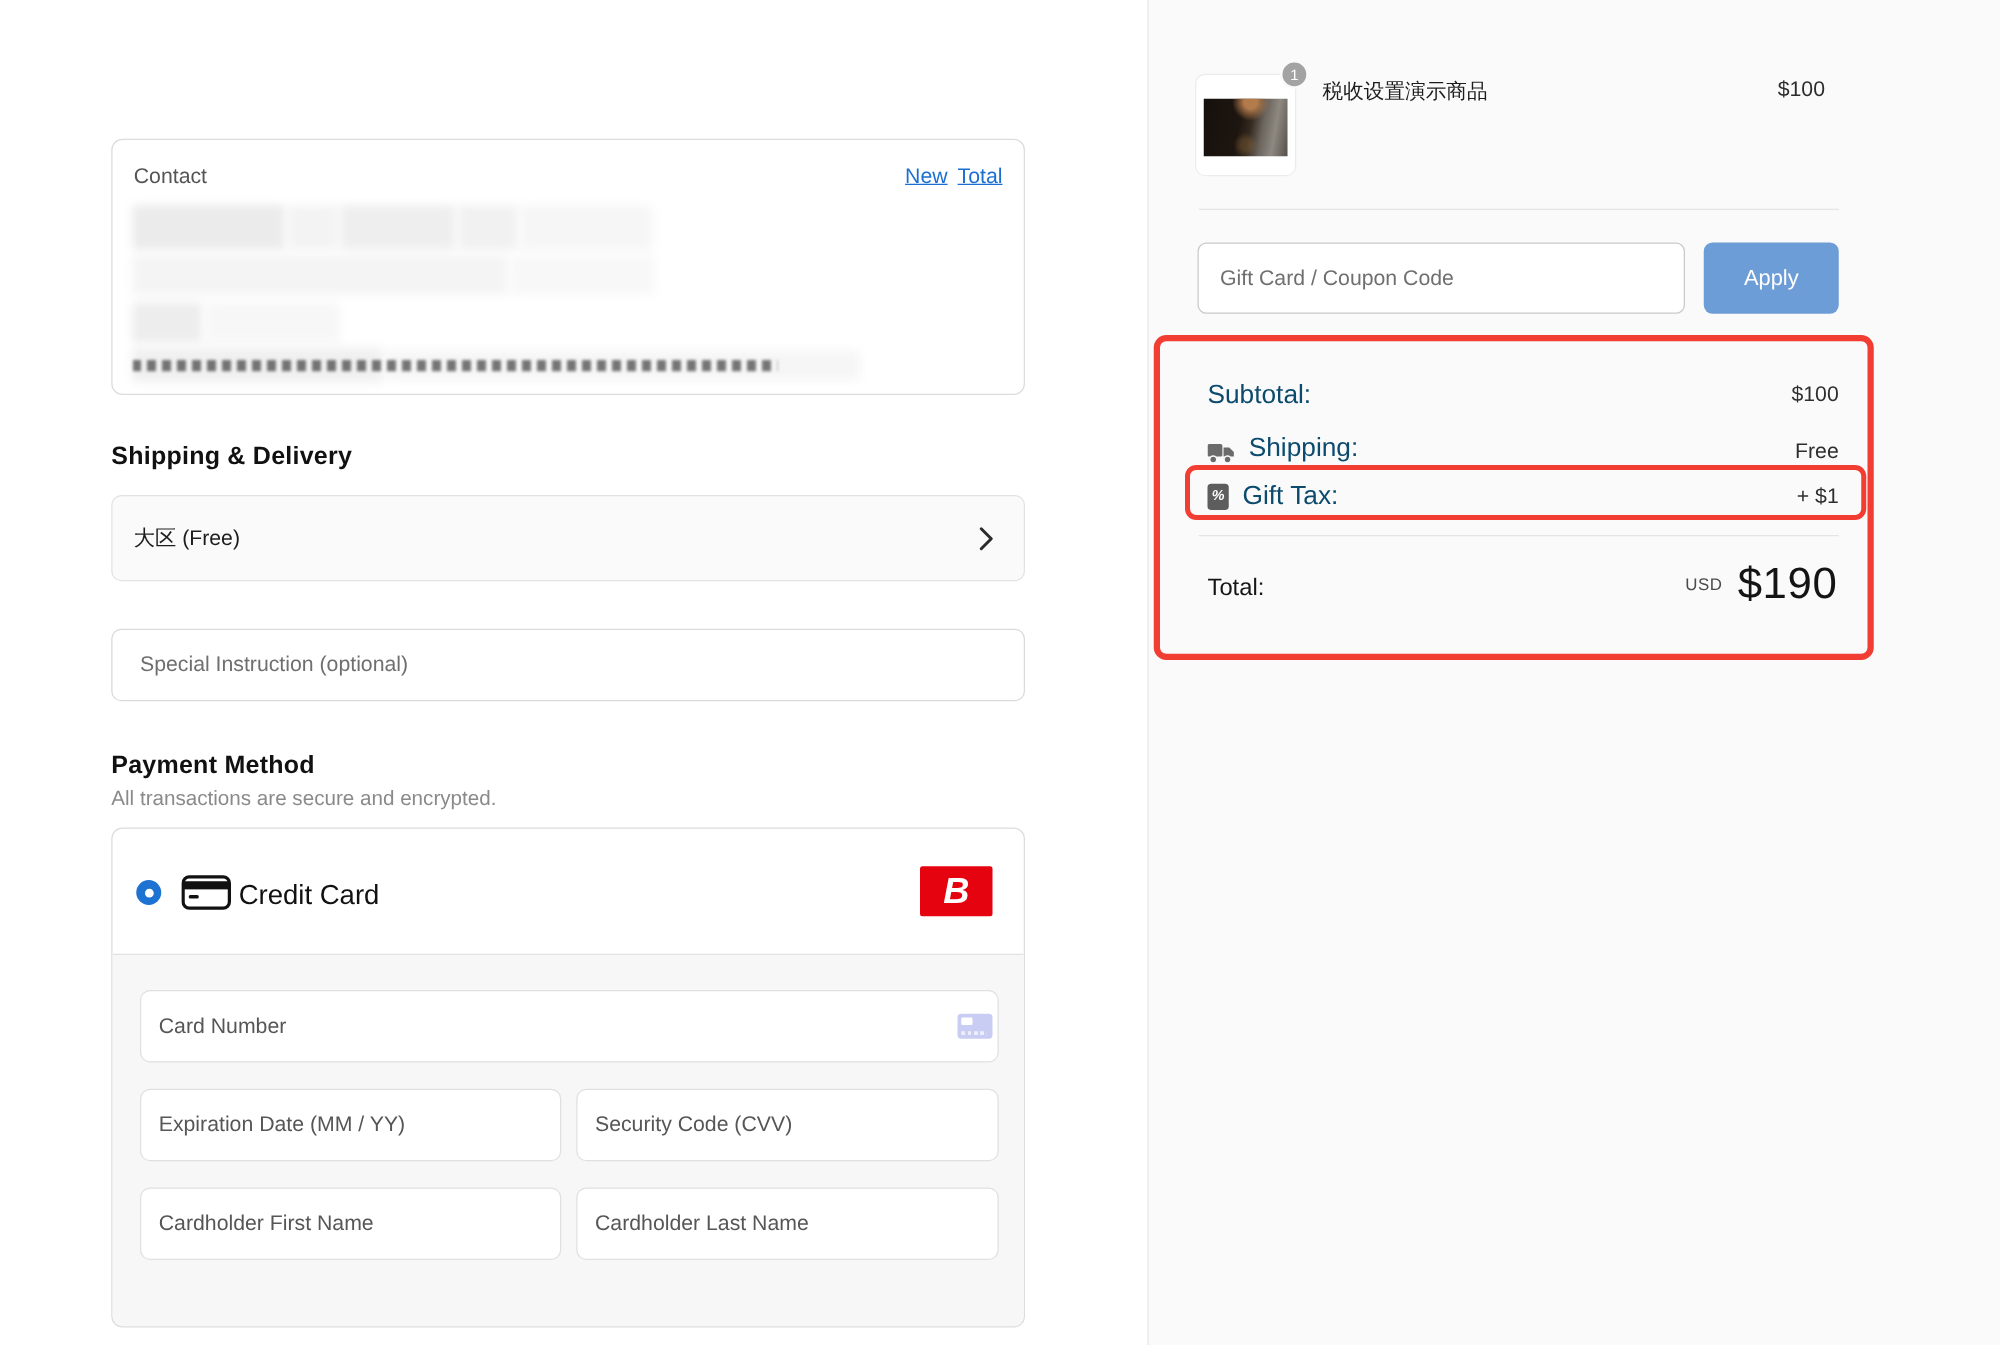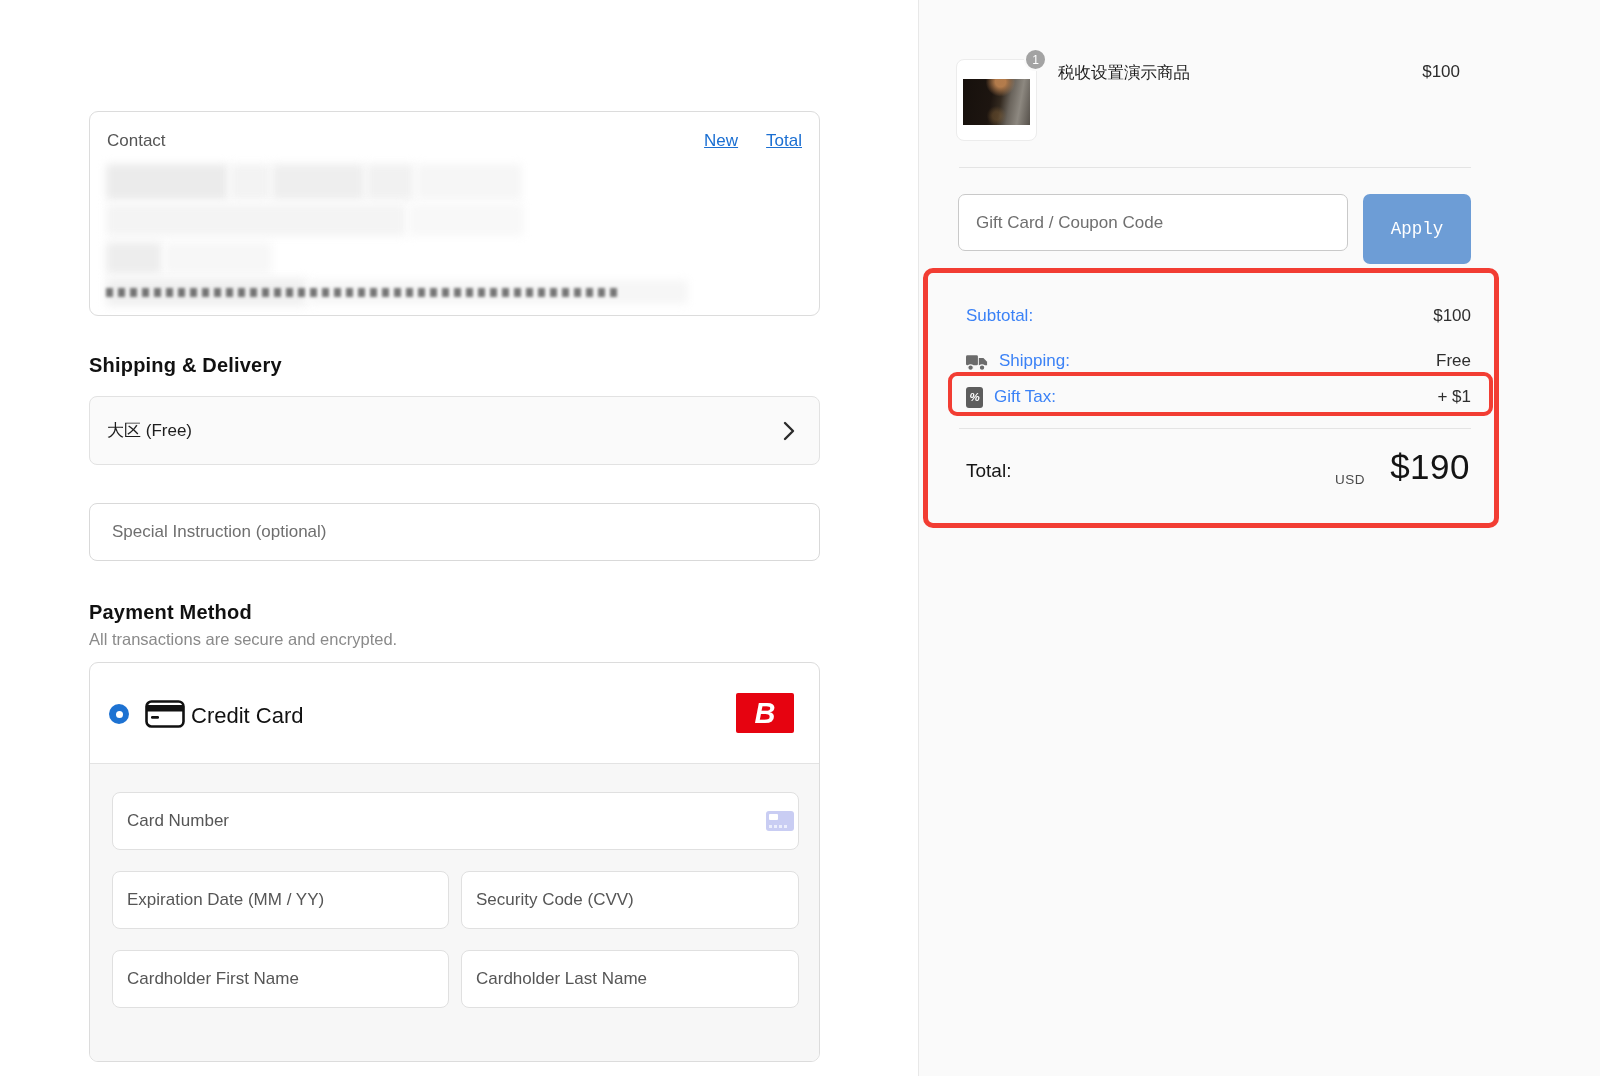--- a/index.html
+++ b/index.html
@@ -7,21 +7,21 @@
     font-family:"Liberation Sans","DejaVu Sans",sans-serif; overflow:hidden; }
   .abs { position:absolute; }
 
   
   .card { position:absolute; background:#fff; border:1px solid #dcdcdc; border-radius:9px; }
 
   
   #contact-card { left:89px; top:111px; width:731px; height:205px; overflow:hidden; }
   .contact-header { position:absolute; left:17px; top:19px; right:17px; display:flex; justify-content:space-between; align-items:flex-start; }
   .contact-title { font-size:17px; color:#555; }
-  .contact-links { display:flex; gap:28px; }
+  .contact-links { display:flex; gap:8px; }
   .contact-links a { font-size:17px; color:#1b6fd2; text-decoration:underline; cursor:pointer; }
   .blurblock { position:absolute; border-radius:2px; filter:blur(4px); }
   .redact-line { position:absolute; left:16px; top:176px; width:516px; height:9px; opacity:.7;
     background:repeating-linear-gradient(90deg,#3f3f3f 0 7px, rgba(0,0,0,0) 7px 12px);
     filter:blur(1.4px); }
 
   .section-h { position:absolute; font-size:20px; font-weight:700; color:#111; letter-spacing:.2px; }
   .section-sub { position:absolute; font-size:16.5px; color:#8a8a8a; }
 
   
@@ -60,29 +60,29 @@
     background:
       radial-gradient(circle at 56% 6%, rgba(186,128,78,.95) 0 9%, rgba(186,128,78,0) 26%),
       radial-gradient(circle at 50% 80%, rgba(150,110,60,.35) 0 8%, rgba(0,0,0,0) 20%),
       linear-gradient(100deg,#16100c 0%, #1d1510 42%, #33291f 55%, #6a645c 68%, #8d8880 82%, #55504a 100%);
   }
   .qty-badge { position:absolute; right:-11px; top:-12px; width:23px; height:23px; border-radius:50%; background:#a3a3a3; border:2px solid #fafafa; color:#fff; font-size:12px; display:flex; align-items:center; justify-content:center; }
   .item-name { position:absolute; left:139px; top:62px; font-size:16.5px; color:#1c1c1c; }
   .item-price { position:absolute; right:140px; top:62px; font-size:17px; color:#2c2c2c; }
   .hr { position:absolute; left:40px; width:512px; height:1px; background:#e4e4e4; }
   #coupon-input { left:958px; top:194px; width:390px; height:57px; border-radius:7px; border:1px solid #c9c9c9; padding:0 17px; }
-  #apply-btn { position:absolute; left:1363px; top:194px; width:108px; height:70px; background:#6d9dd6; border:none; border-radius:7px; color:#fff; font-size:17.5px; font-family:Liberation Mono, monospace; cursor:pointer; }
+  #apply-btn { position:absolute; left:1363px; top:194px; width:108px; height:57px; background:#6d9dd6; border:none; border-radius:7px; color:#fff; font-size:17.5px; font-family:Liberation Sans, sans-serif; cursor:pointer; }
 
   .sum-row { position:absolute; left:47px; width:505px; display:flex; align-items:center; }
-  .sum-label { font-size:17px; color:#3b82f6; }
+  .sum-label { font-size:21px; color:#0c4a6e; }
   .sum-value { margin-left:auto; font-size:17px; color:#2e2e2e; }
   .truck { width:22px; height:16px; margin-right:11px; flex:none; }
   .tax-ic { width:17px; height:21px; margin-right:11px; flex:none; background:#5d5d5d; border-radius:3px; color:#fff; font-size:11.5px; font-weight:700; display:flex; align-items:center; justify-content:center; font-style:italic; }
   .total-label { position:absolute; left:47px; top:460px; font-size:19px; color:#161616; }
-  .total-right { position:absolute; right:130px; top:447px; display:flex; align-items:flex-end; gap:25px; }
+  .total-right { position:absolute; right:130px; top:447px; display:flex; align-items:center; gap:12px; }
   .total-cur { font-size:13.5px; color:#4a4a4a; letter-spacing:.5px; }
   .total-val { font-size:35px; color:#141414; font-weight:500; letter-spacing:.5px; }
 
   
   .anno { position:absolute; border:5px solid #f23d33; pointer-events:none; }
   #anno-outer { left:923px; top:268px; width:576px; height:260px; border-radius:10px; }
   #anno-inner { left:948px; top:372px; width:545px; height:44px; border-width:4px; border-radius:9px; }
 
   svg { display:block; }
 </style>

